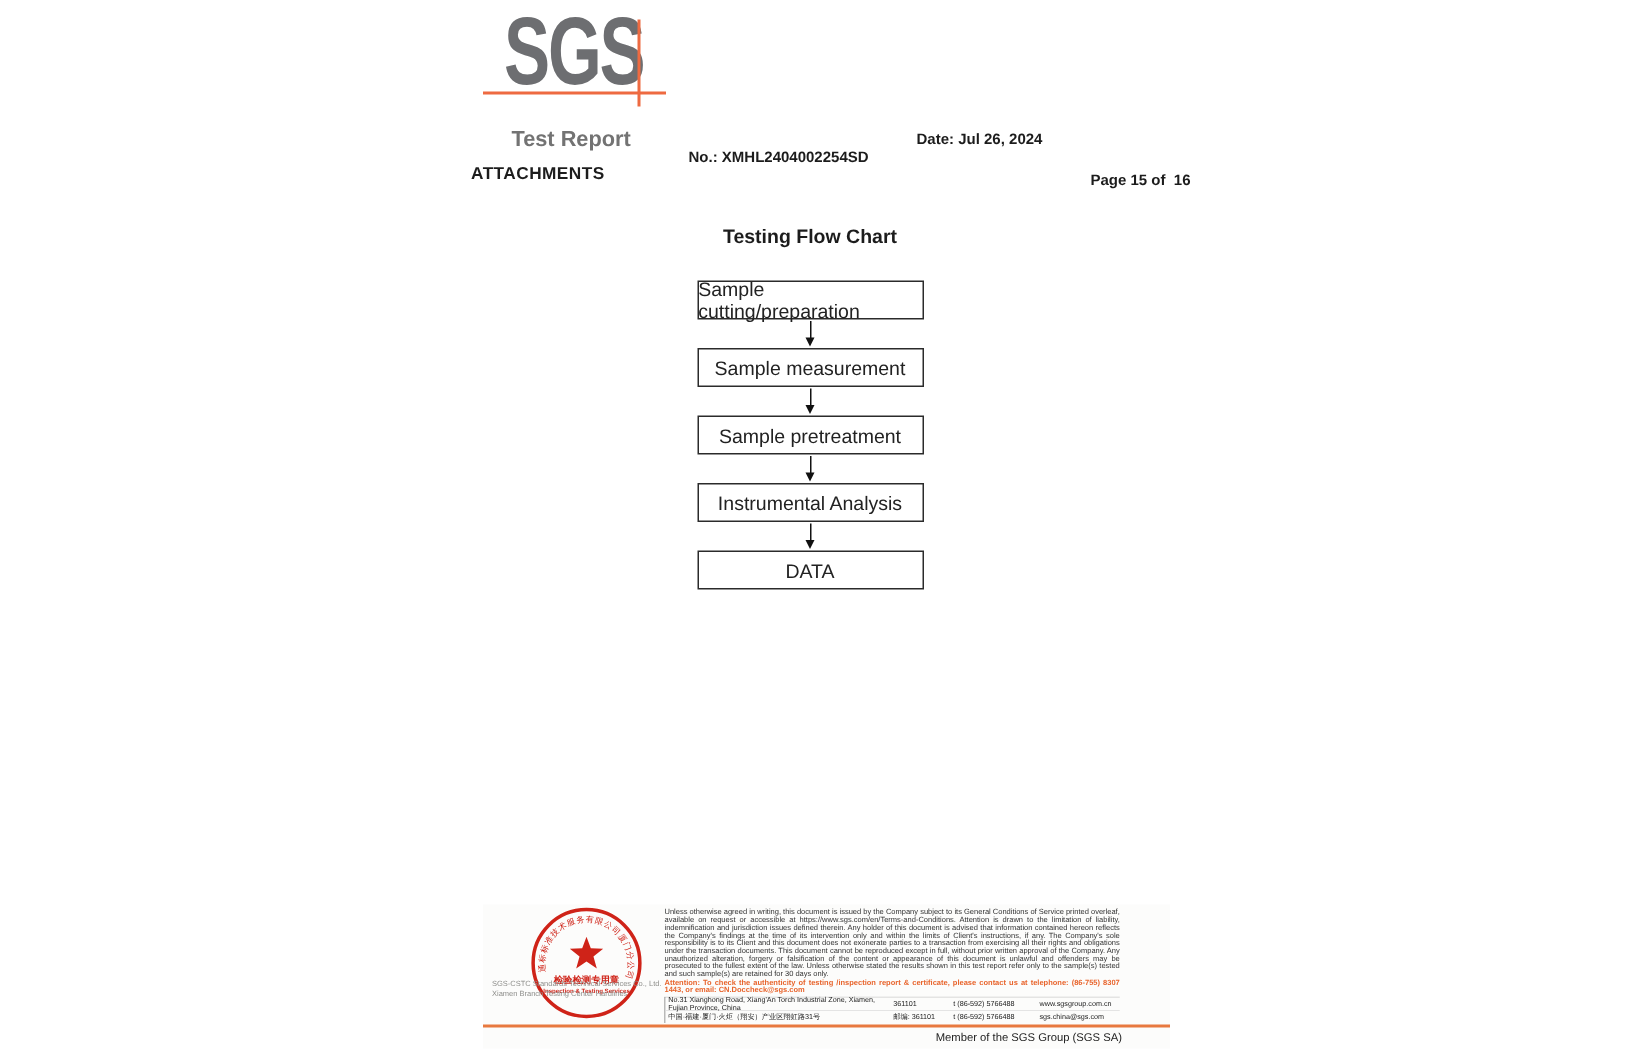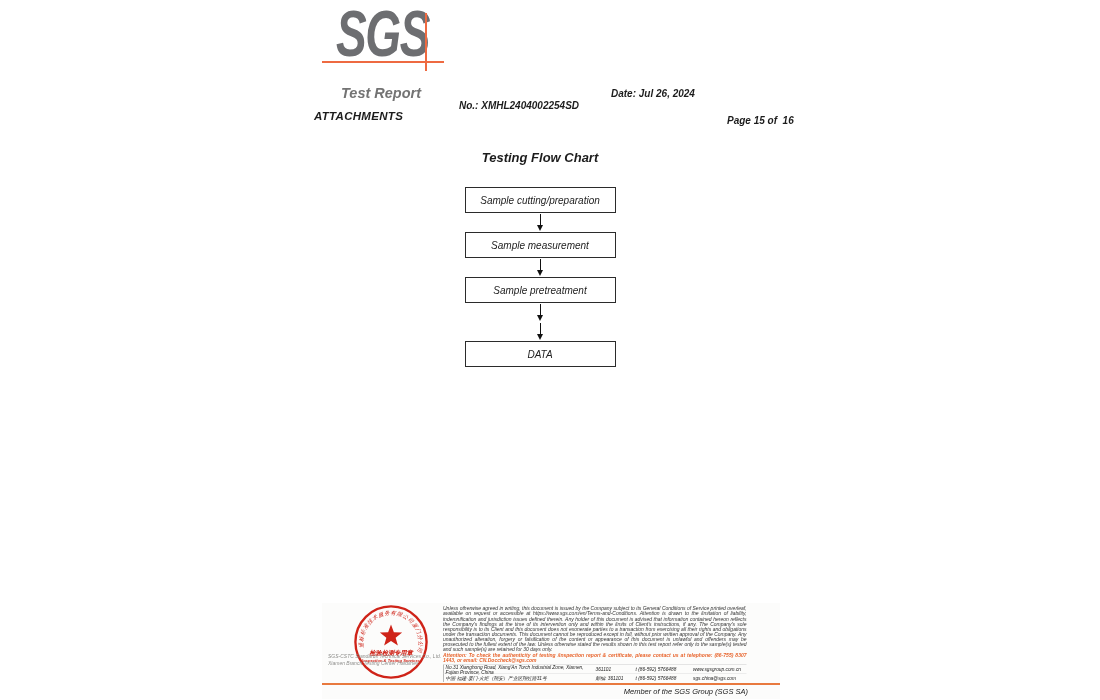--- a/index.html
+++ b/index.html
@@ -1,36 +1,36 @@
 <!DOCTYPE html>
 <html><head>
 <meta charset="utf-8">
 <style>
   * { margin:0; padding:0; box-sizing:border-box; }
   html,body { width:1100px; height:700px; background:#ffffff; font-family:"Liberation Sans", sans-serif; }
-  .page { position:relative; width:924px; height:700px; background:#ffffff; overflow:hidden; color:#1c1c1c;font-style:italic; }
+  .page { position:relative; width:924px; height:700px; background:#ffffff; overflow:hidden; color:#1c1c1c; }
 
   
   .logo { position:absolute; left:322px; top:8px; width:130px; height:66px; }
   .logo-letters { position:absolute; left:14px; top:-6px; font-weight:bold; font-size:64px; line-height:64px;
                   color:#6d6e71; letter-spacing:-2px; transform:scaleX(0.72); transform-origin:left top; }
   .logo-hline { position:absolute; left:0; top:53px; width:122px; height:2px; background:#ee6a41; }
   .logo-vline { position:absolute; left:103px; top:5px; width:2px; height:58px; background:#ee6a41; }
 
   .doc-title { position:absolute; left:341px; top:85px; font-size:14.5px; font-weight:bold; color:#737373; }
   .h-no   { position:absolute; left:459px; top:100px; font-size:10px; font-weight:bold; }
   .h-date { position:absolute; left:611px; top:88px; font-size:10px; font-weight:bold; }
   .h-page { position:absolute; left:727px; top:88px; font-size:10px; font-weight:bold; white-space:pre;margin-top:27px; }
   .section-title { position:absolute; left:314px; top:110px; font-size:11.5px; font-weight:bold; letter-spacing:.3px; }
 
   
   .flow { position:absolute; left:440px; top:150px; width:200px; }
   .flow-title { text-align:center; font-size:13px; font-weight:bold; margin-bottom:22px; }
   .fbox { width:151px; height:26px; margin:0 auto; border:1px solid #2b2b2b; background:#fff;
-          display:flex; align-items:center; justify-content:center; font-size:10px; color:#222; }
+          display:flex; align-items:center; justify-content:center; font-size:13px; color:#222; }
   .farrow { width:9px; height:19px; margin:0 auto; position:relative; }
   .farrow::before { content:''; position:absolute; left:4px; top:1px; width:1px; height:12px; background:#111; }
   .farrow::after  { content:''; position:absolute; left:1px; top:12px; width:0; height:0;
                     border-left:3.5px solid transparent; border-right:3.5px solid transparent; border-top:6px solid #111; }
 
   
   .footer { position:absolute; left:322px; top:603px; width:458px; height:96px; background:#fcfcfb; }
   .stamp { position:absolute; left:30px; top:0px; width:78px; height:78px; }
   .company { position:absolute; left:6px; top:50px; width:230px; transform:scale(0.5); transform-origin:top left;
              font-size:10px; line-height:13px; color:#8f8f8c; }
@@ -69,20 +69,21 @@
 
   <div class="flow">
     <div class="flow-title">Testing Flow Chart</div>
 
     <div class="fbox">Sample cutting/preparation</div>
     <div class="farrow"></div>
     <div class="fbox">Sample measurement</div>
     <div class="farrow"></div>
     <div class="fbox">Sample pretreatment</div>
     <div class="farrow"></div>
+    <div class="fbox">Instrumental Analysis</div>
     <div class="farrow"></div>
     <div class="fbox">DATA</div>
   </div>
 
   <div class="footer">
 
     <div class="stamp">
       <svg viewBox="0 0 80 80" width="78" height="78">
         <circle cx="40" cy="40" r="36.5" fill="none" stroke="#cf2318" stroke-width="2.4"></circle>
         <path id="stamp-arc" d="M 12.5 48 A 28.5 28.5 0 1 1 67.5 48" fill="none"></path>

